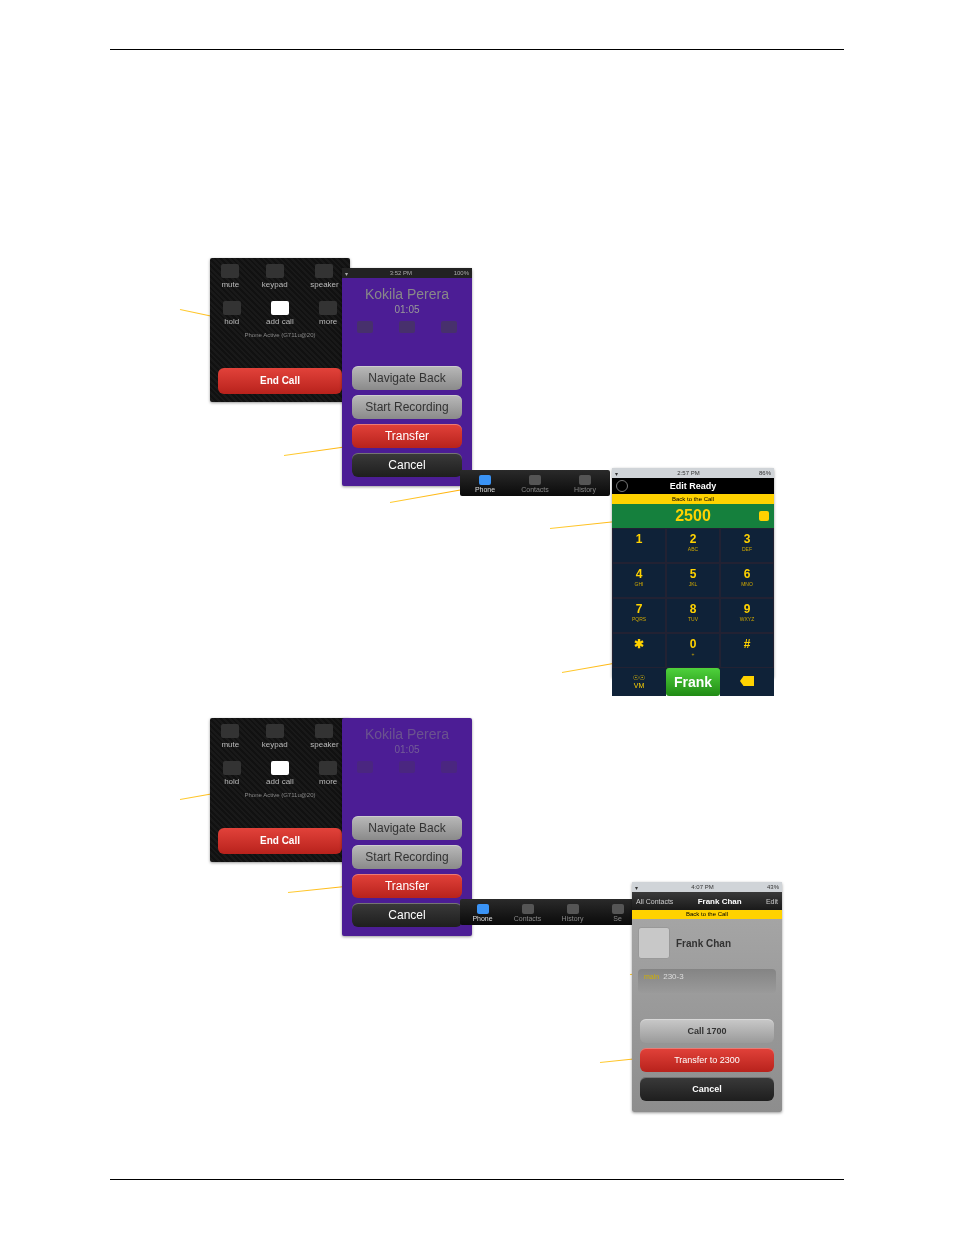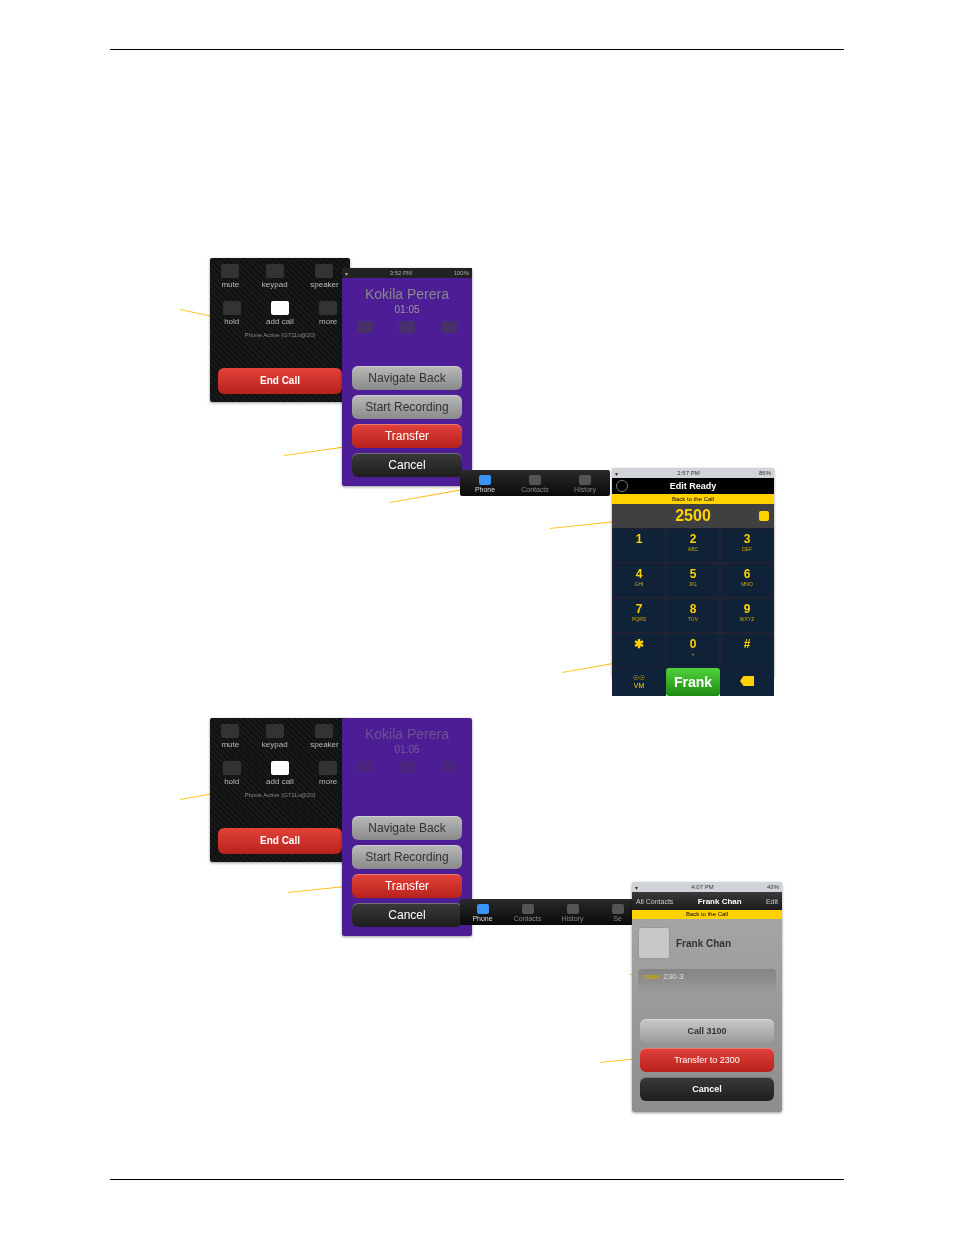--- a/index.html
+++ b/index.html
@@ -32,21 +32,21 @@
 .tab .ti{width:12px;height:10px;margin:0 auto 1px;background:#555;border-radius:2px}
 .tab.active .ti{background:#3a93f5}
 .tab.active{color:#ddd}
 .tb1{left:450px;top:468px;width:150px}
 
 .s3{left:602px;top:466px;width:162px;height:210px;background:#0c1a2a}
 .s3 .sbar{height:10px;background:#d0d4d8;font-size:6px;color:#333;display:flex;justify-content:space-between;padding:0 3px;align-items:center}
 .s3 .ready{height:16px;background:#000;color:#fff;font-size:9px;font-weight:bold;text-align:center;line-height:16px;position:relative}
 .s3 .ready .gear{position:absolute;left:4px;top:2px;width:10px;height:10px;border:1px solid #777;border-radius:50%}
 .s3 .back{height:10px;background:#ffd200;color:#000;font-size:6px;text-align:center;line-height:10px}
-.s3 .disp{height:24px;background:#404040;text-align:center;line-height:24px;color:#ffd200;font-size:16px;font-weight:bold;position:relative}
+.s3 .disp{height:24px;background:#15803d;text-align:center;line-height:24px;color:#ffd200;font-size:16px;font-weight:bold;position:relative}
 .s3 .disp .del{position:absolute;right:5px;top:7px;width:10px;height:10px;background:#ffd200;border-radius:2px}
 .s3 .pad{display:grid;grid-template-columns:1fr 1fr 1fr}
 .s3 .key{height:30px;border:1px solid #223;color:#ffd200;text-align:center;padding-top:3px;font-size:12px;font-weight:bold;background:#0f2238}
 .s3 .key .sub{font-size:5px;color:#cfa800;display:block;font-weight:normal}
 .s3 .brow{display:grid;grid-template-columns:1fr 1fr 1fr;height:28px}
 .s3 .vm{background:#0f2238;color:#ffd200;text-align:center;font-size:7px;padding-top:6px}
 .s3 .xfer{background:linear-gradient(#4fd23c,#208a14);color:#fff;font-weight:bold;font-size:14px;text-align:center;line-height:28px;border-radius:3px}
 .s3 .bksp{background:#0f2238;text-align:center;padding-top:8px}
 .s3 .bksp .bx{display:inline-block;width:14px;height:10px;background:#ffd200;clip-path:polygon(25% 0,100% 0,100% 100%,25% 100%,0 50%)}
 
@@ -216,19 +216,19 @@
     <span style="font-weight:bold">Frank Chan</span>
     <span class="ac">Edit</span>
   </div>
   <div class="back2">Back to the Call</div>
   <div class="info">
     <div class="av"></div>
     <div class="nm">Frank Chan</div>
   </div>
   <div class="fld"><span class="lb">main</span><span>230-3</span></div>
   <div class="sheet2">
-    <div class="btn2 gray2">Call 3100</div>
+    <div class="btn2 gray2">Call 1700</div>
     <div class="btn2 red2">Transfer to 2300</div>
     <div class="btn2 dark2">Cancel</div>
   </div>
 </div>
 
 </div>
 
 </body></html>

